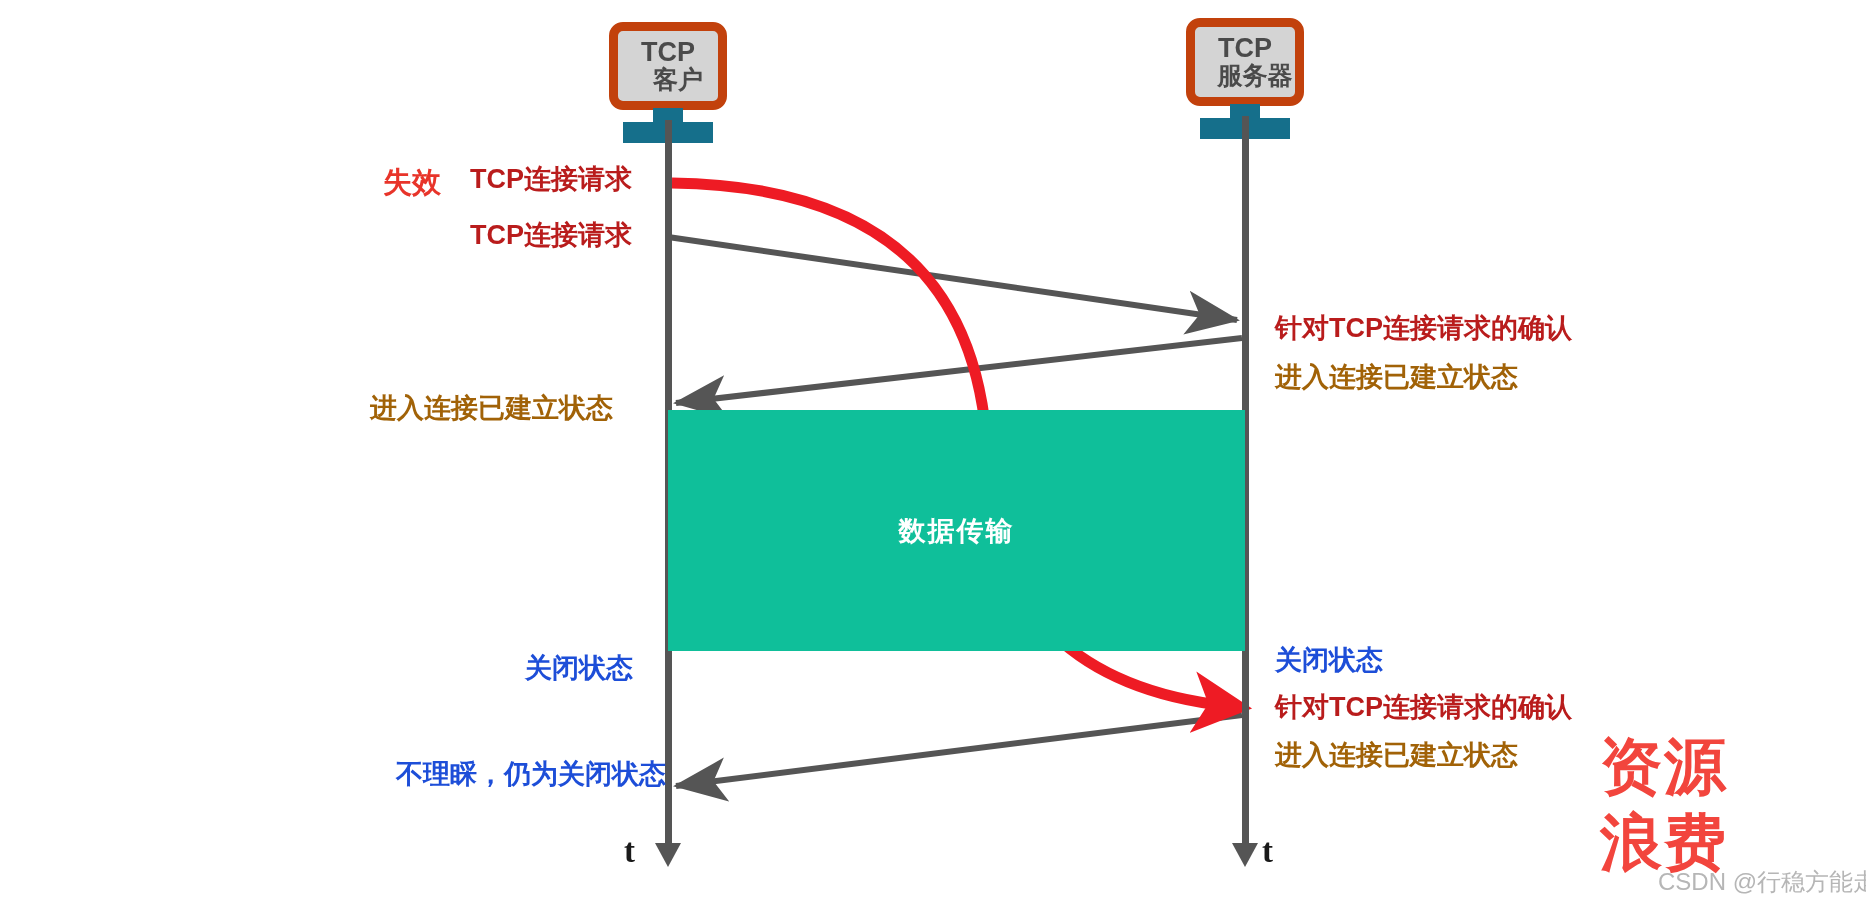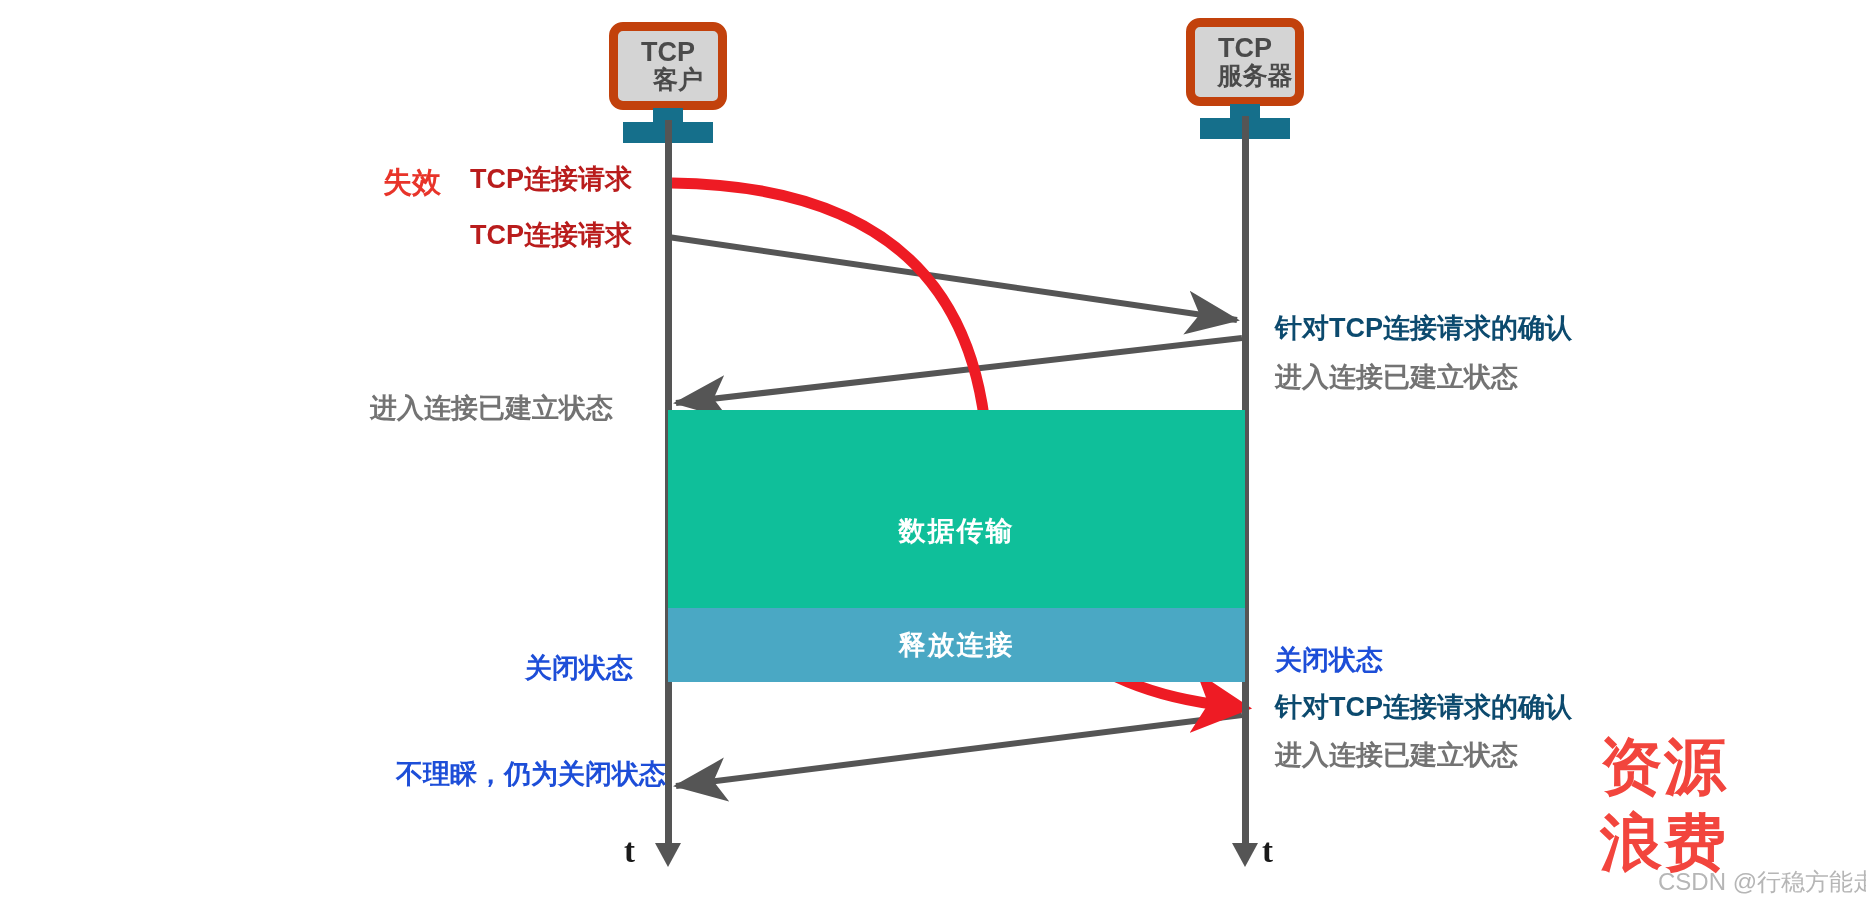--- a/index.html
+++ b/index.html
@@ -98,22 +98,22 @@
   }
   
   .note {
     position: absolute;
     font-size: 27px;
     font-weight: bold;
     white-space: nowrap;
     line-height: 1.18;
   }
   .note.orange { color: #b91c1c; }
-  .note.purple { color: #0c4a6e; }
-  .note.green  { color: #737373; }
+  .note.purple { color: #b91c1c; }
+  .note.green  { color: #a16207; }
   .note.black  { color: #1d4ed8; }
 
   .badge-fail {
     position: absolute;
     font-size: 29px;
     font-weight: bold;
     color: #e8342a;
     -webkit-text-stroke: 5px #ffffff;
     paint-order: stroke fill;
     white-space: nowrap;
@@ -212,23 +212,20 @@
   <div class="timeline-arrow" style="left:655px; top:843px;"></div>
   <div class="t-label" style="left:624px; top:833px;">t</div>
 
   <div class="timeline" style="left:1242px; top:116px; height:729px;"></div>
   <div class="timeline-arrow" style="left:1232px; top:843px;"></div>
   <div class="t-label" style="left:1262px; top:833px;">t</div>
 
   <div class="phase-block" style="left:668px; top:410px; width:577px; height:241px; background:#0fbf9a;">
     <span class="phase-label">数据传输</span>
   </div>
-  <div class="phase-block" style="left:668px; top:608px; width:577px; height:74px; background:#4aa8c4;">
-    <span class="phase-label">释放连接</span>
-  </div>
 
   <div class="badge-fail-top" style="left:383px; top:163px;">失效</div>
   <div class="badge-fail" style="left:383px; top:163px;">失效</div>
 
   <div class="note orange" style="left:470px; top:164px;">TCP连接请求</div>
   <div class="note orange" style="left:470px; top:220px;">TCP连接请求</div>
 
   <div class="note green" style="left:370px; top:393px;">进入连接已建立状态</div>
 
   <div class="note black" style="left:525px; top:653px;">关闭状态</div>

